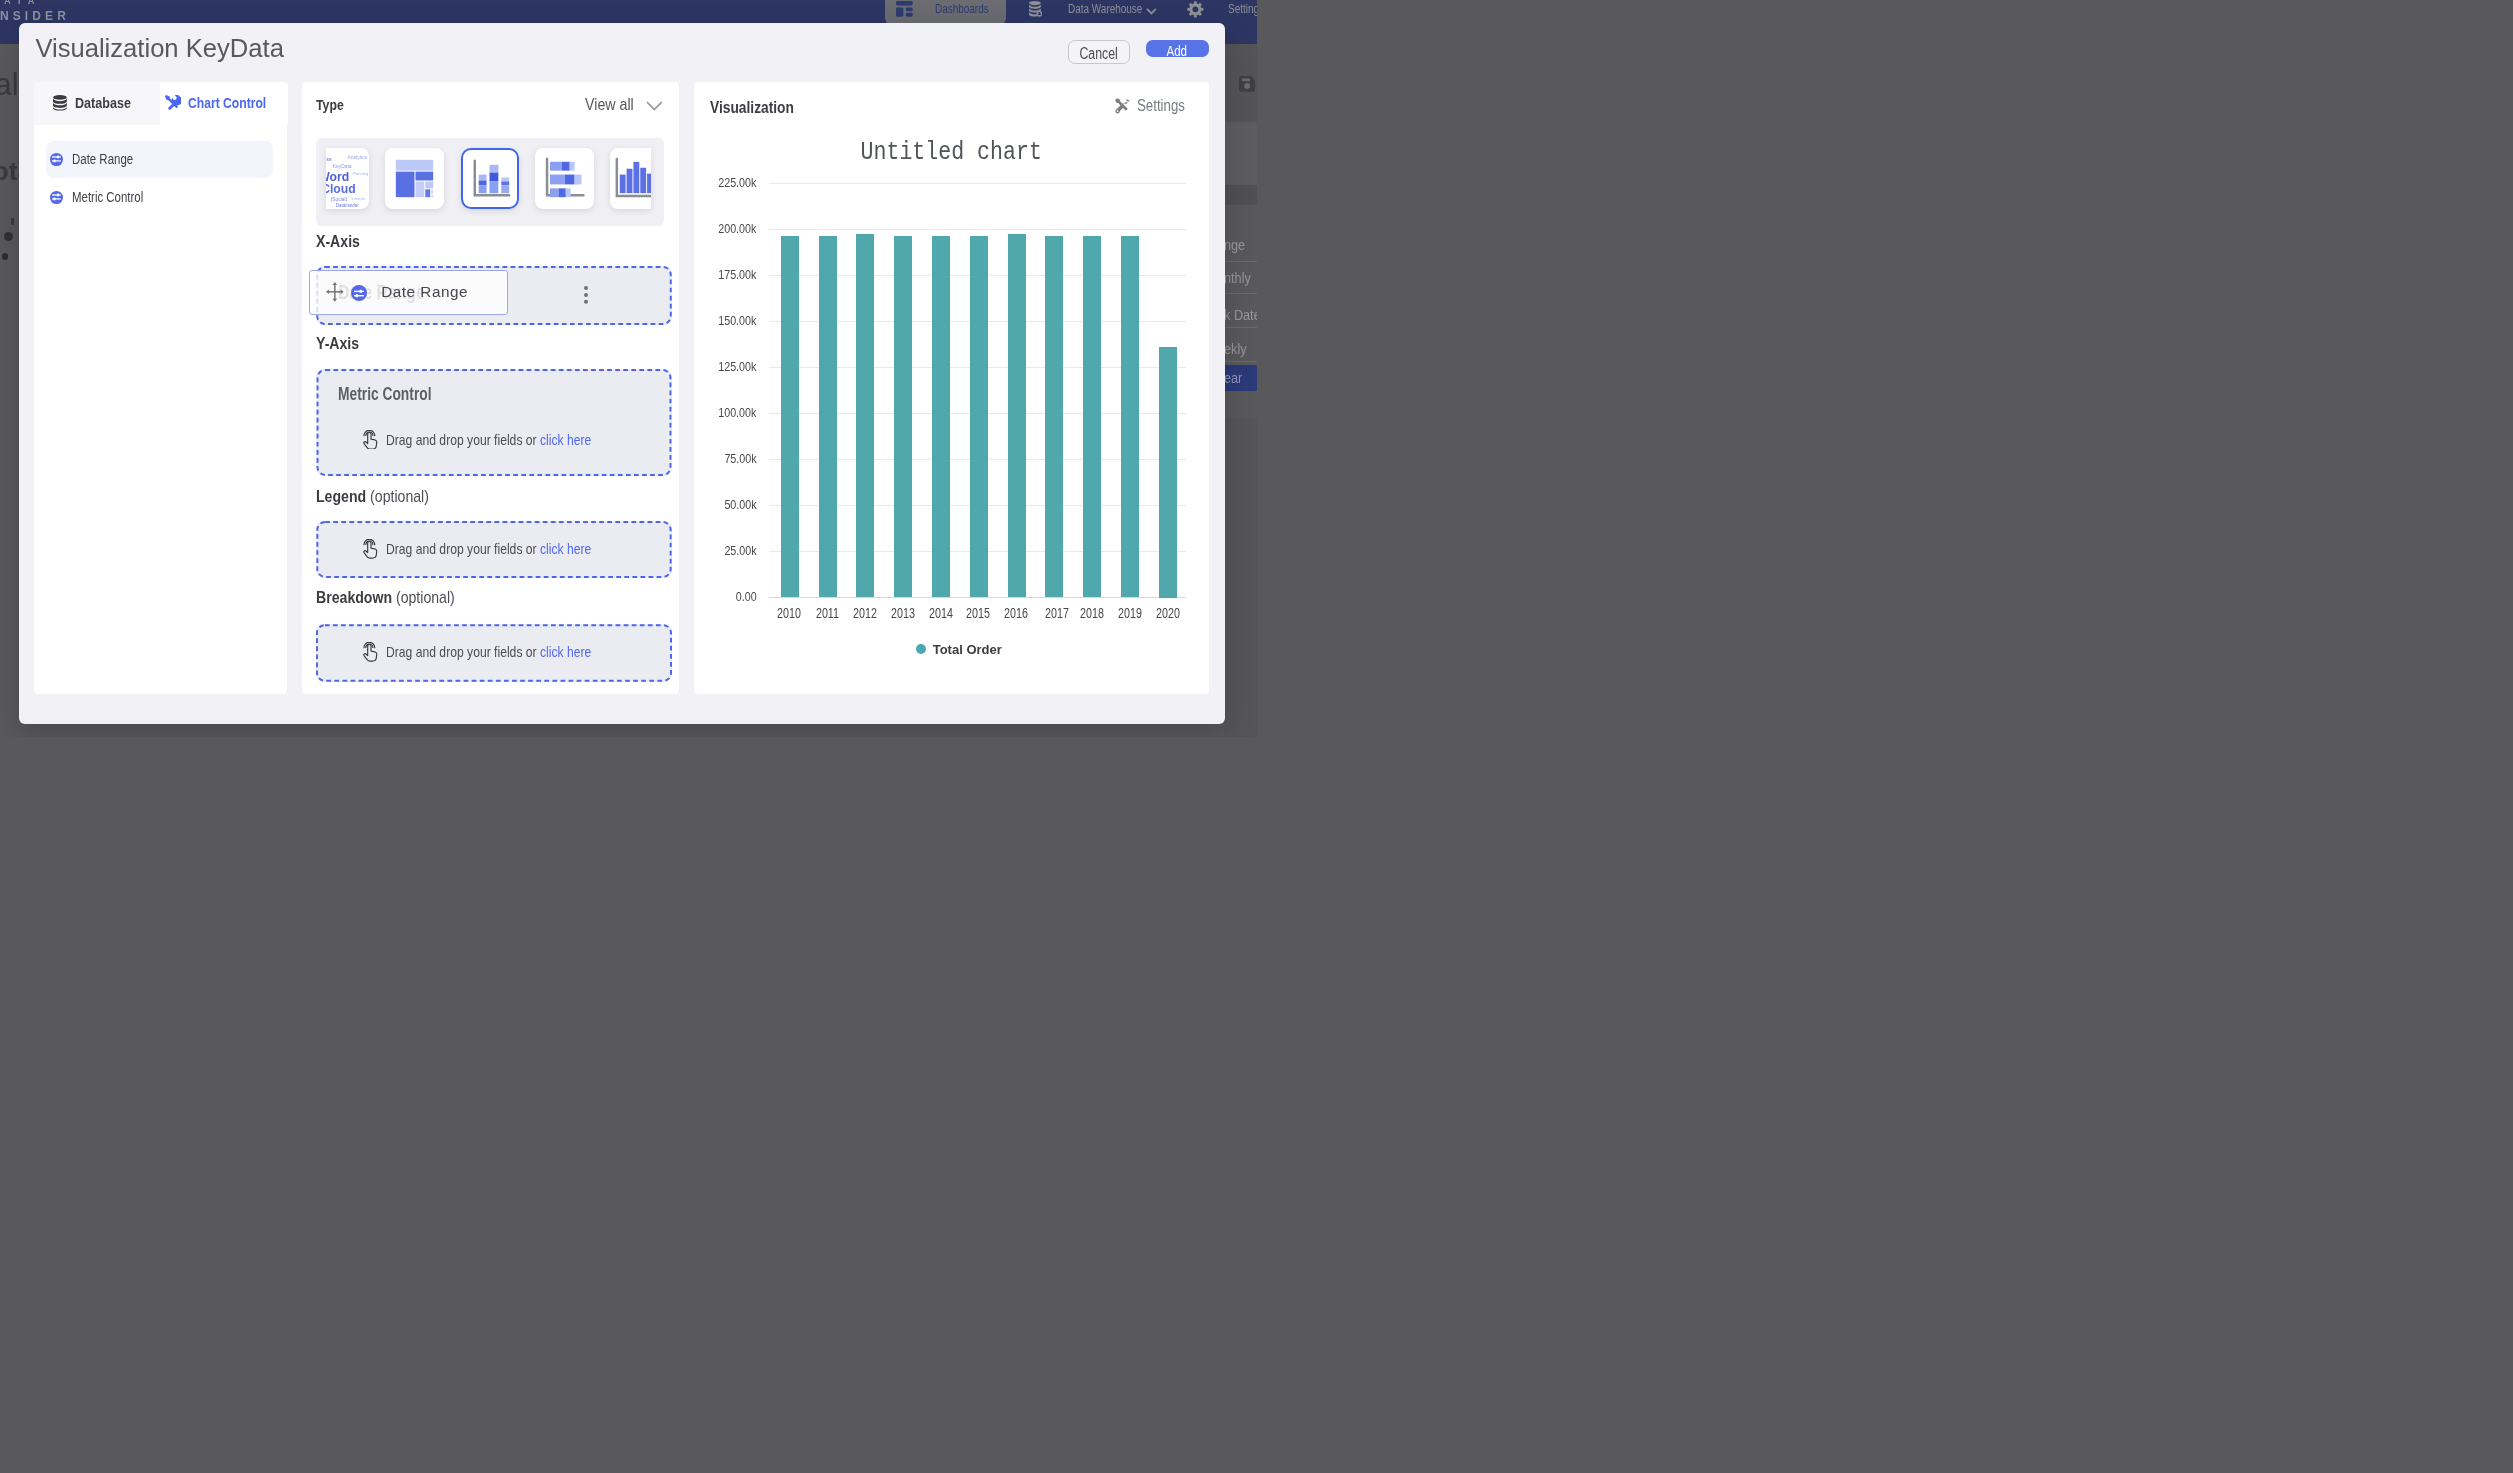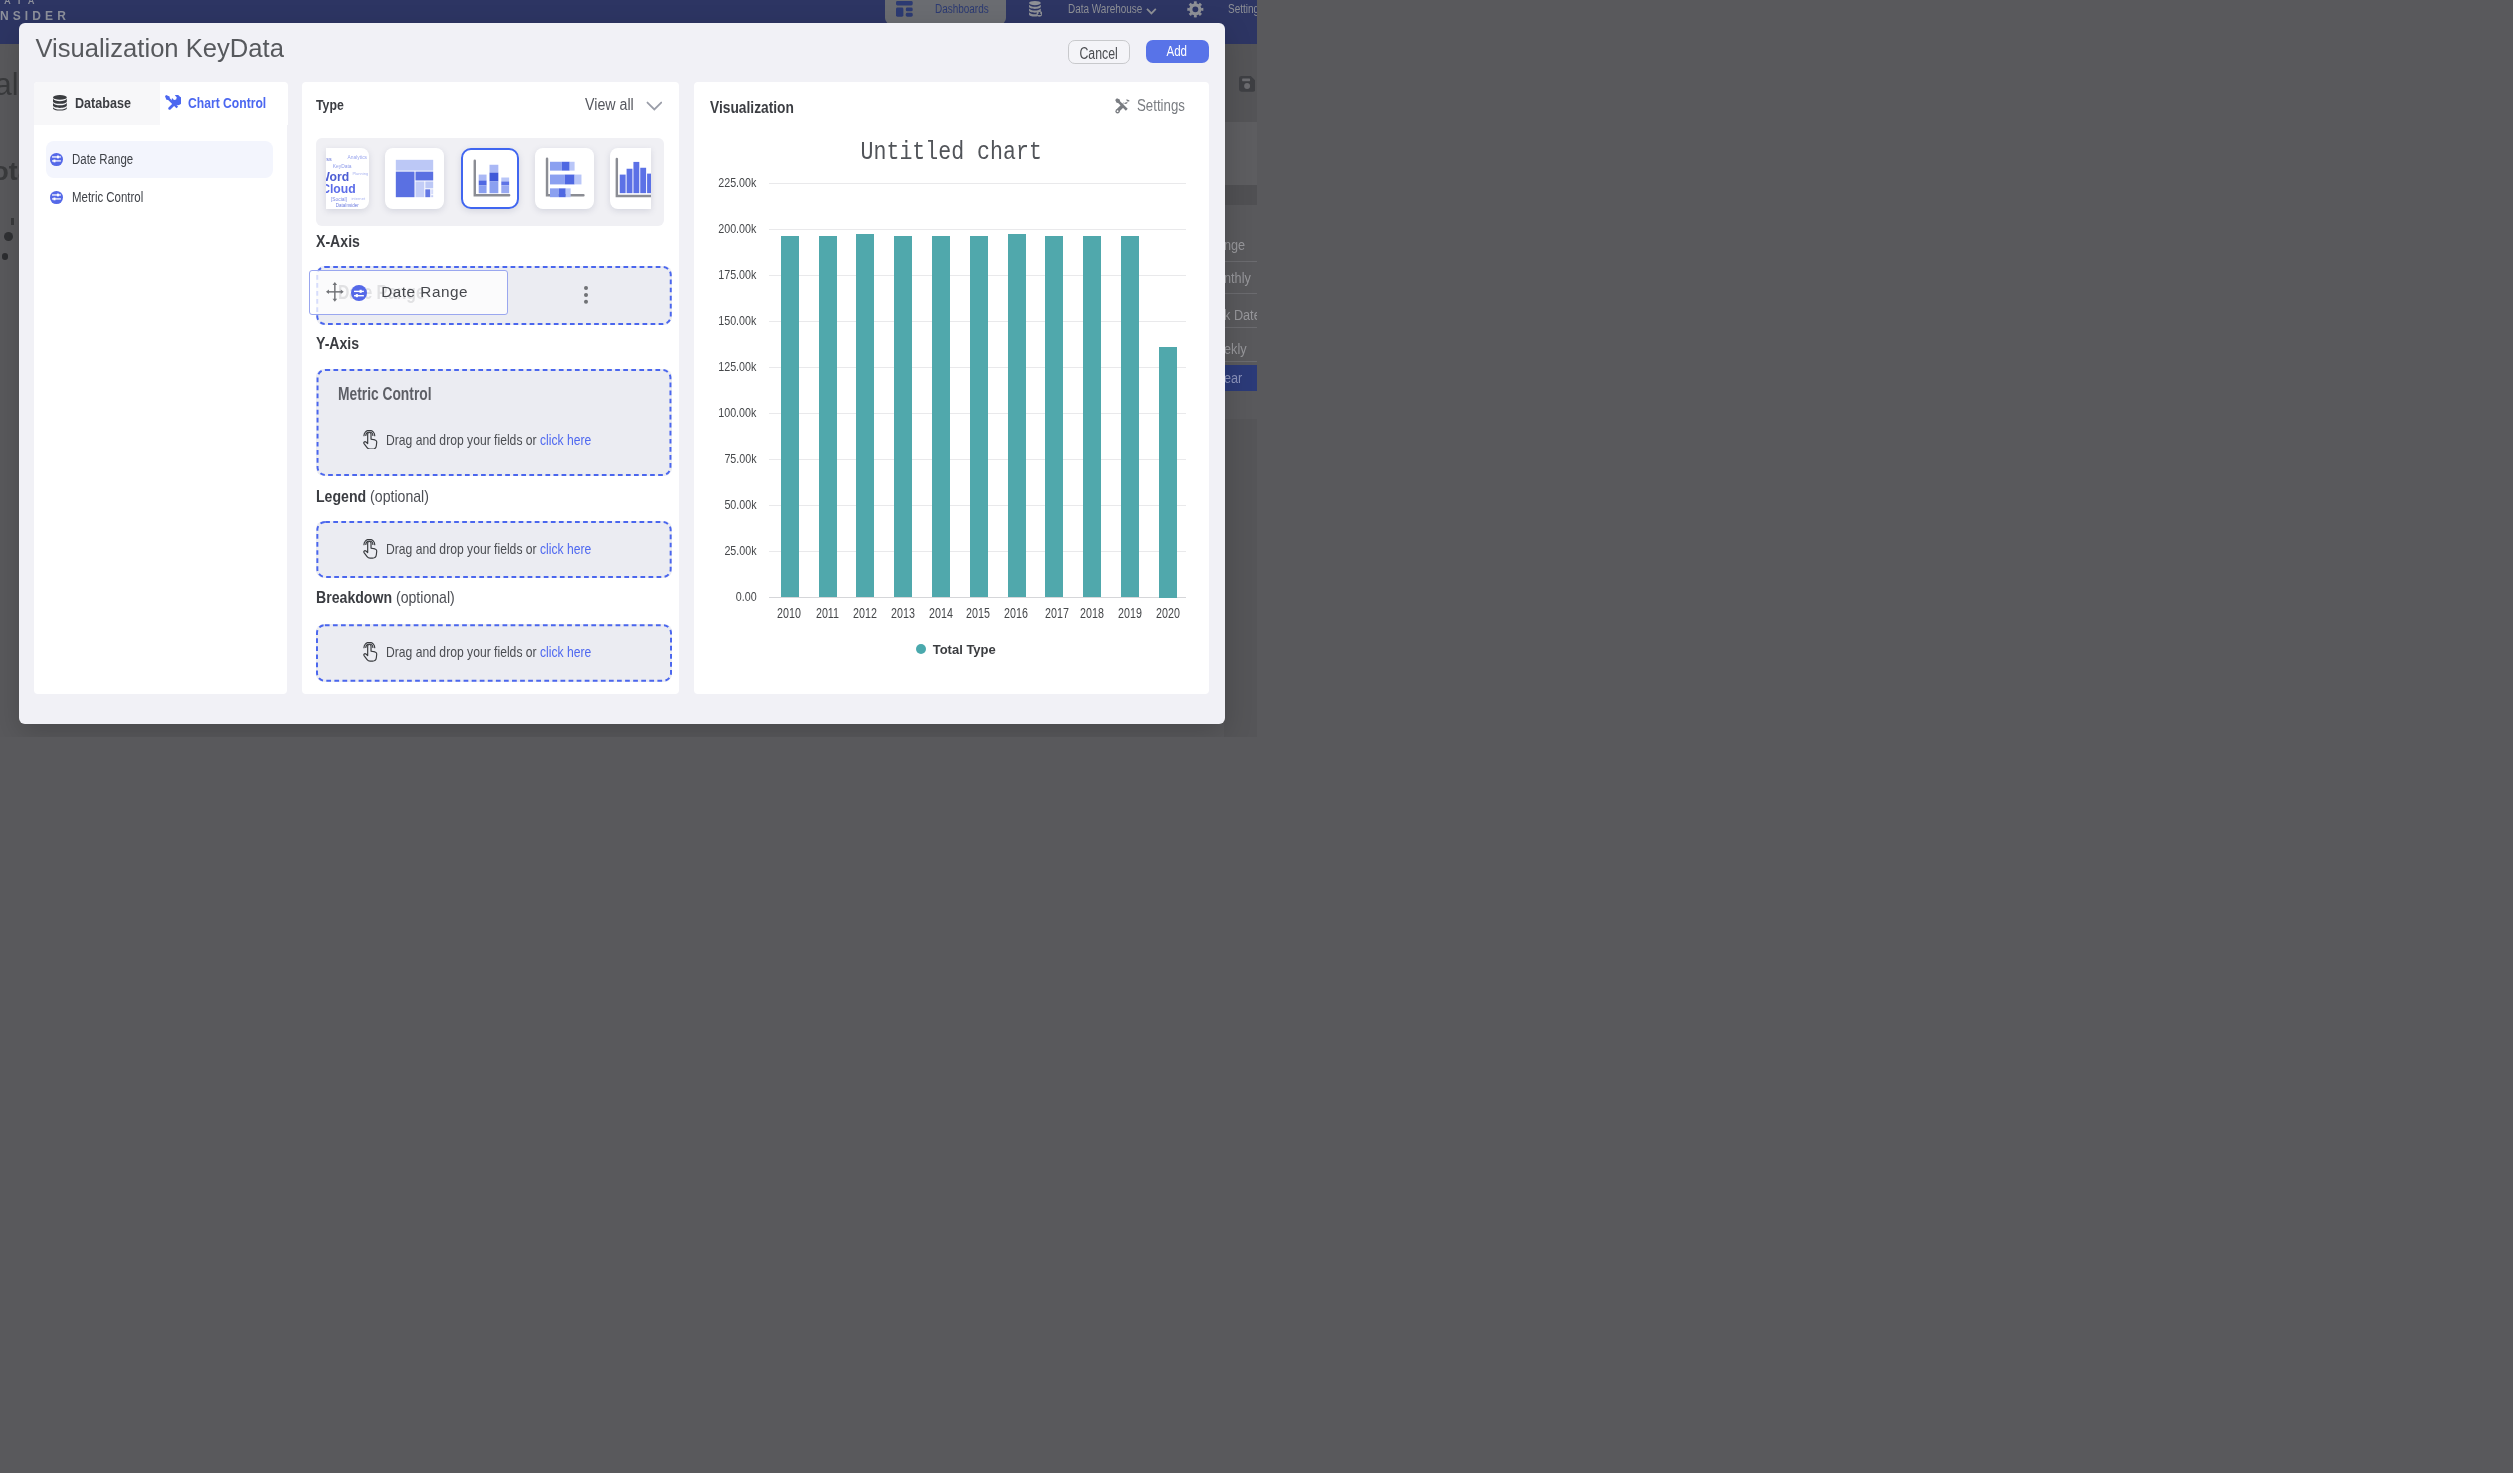--- a/index.html
+++ b/index.html
@@ -18,21 +18,21 @@
 
   
   .frag { color:#3a3b3d; }
   .mrow { position:absolute; left:1224px; width:32.5px; color:#97979b; font-size:15.3px; }
   .msep { position:absolute; left:1224px; width:32.5px; height:1px; background:#6b6b6f; }
 
   
   #modal { left:18.7px; top:22.7px; width:1206px; height:701px; background:#f1f1f6; border-radius:5.9px; box-shadow:0 9.9px 27.6px rgba(0,0,0,0.18); }
   #m-title { left:16.7px; top:11.3px; font-size:25.6px; color:#57595d; line-height:29.6px; }
   #btn-cancel { left:1049px; top:17px; width:62px; height:24px; background:#f4f4f8; border:1px solid #c8c9cc; border-radius:6.9px; color:#4a4c50; font-size:15.8px; text-align:center; line-height:26.6px; }
-  #btn-add { left:1127px; top:17.7px; width:63px; height:23px; background:#5873e8; border-radius:6.9px; color:#fff; font-size:14.3px; text-align:center; line-height:23px; }
+  #btn-add { left:1127px; top:17.7px; width:63px; height:17px; background:#5873e8; border-radius:6.9px; color:#fff; font-size:14.3px; text-align:center; line-height:23px; }
 
   .card { background:#fff; border-radius:3.9px; }
   #card-l { left:15.3px; top:59px; width:253px; height:612px; }
   #card-m { left:283px; top:59px; width:377px; height:612px; }
   #card-r { left:675px; top:59px; width:515px; height:612px; }
 
   
   .tab { height:43px; display:flex; align-items:center; justify-content:center; font-weight:bold; font-size:14.8px; }
   #tab-db { left:0; top:0; width:126px; background:#f7f7f9; border-radius:3.9px 0 0 0; color:#3c3e43; }
   #tab-cc { left:126px; top:0; width:128px; background:#fff; color:#4b67f0; border-radius:0 3.9px 0 0; }
@@ -389,16 +389,16 @@
     <div class="abs xlab" style="left:190px; top:522px;"><span class="t83c" style="transform:scaleX(0.7);">2013</span></div>
     <div class="abs xlab" style="left:228px; top:522px;"><span class="t83c" style="transform:scaleX(0.7);">2014</span></div>
     <div class="abs xlab" style="left:265px; top:522px;"><span class="t83c" style="transform:scaleX(0.7);">2015</span></div>
     <div class="abs xlab" style="left:303px; top:522px;"><span class="t83c" style="transform:scaleX(0.7);">2016</span></div>
     <div class="abs xlab" style="left:341px; top:522px;text-align:right;"><span class="t83c" style="transform:scaleX(0.7);">2017</span></div>
     <div class="abs xlab" style="left:379px; top:522px;"><span class="t83c" style="transform:scaleX(0.7);">2018</span></div>
     <div class="abs xlab" style="left:417px; top:522px;"><span class="t83c" style="transform:scaleX(0.7);">2019</span></div>
     <div class="abs xlab" style="left:455px; top:522px;"><span class="t83c" style="transform:scaleX(0.7);">2020</span></div>
 
     <div class="abs" style="left:222px; top:562px; width:10.3px; height:10.3px; border-radius:50%; background:#4aa9ad;"></div>
-    <div class="abs" style="left:239px; top:560px; font-size:13px; font-weight:bold; color:#3b3d40;">Total Type</div>
+    <div class="abs" style="left:239px; top:560px; font-size:13px; font-weight:bold; color:#3b3d40;">Total Order</div>
   </div>
 </div>
 
 
 </body></html>

